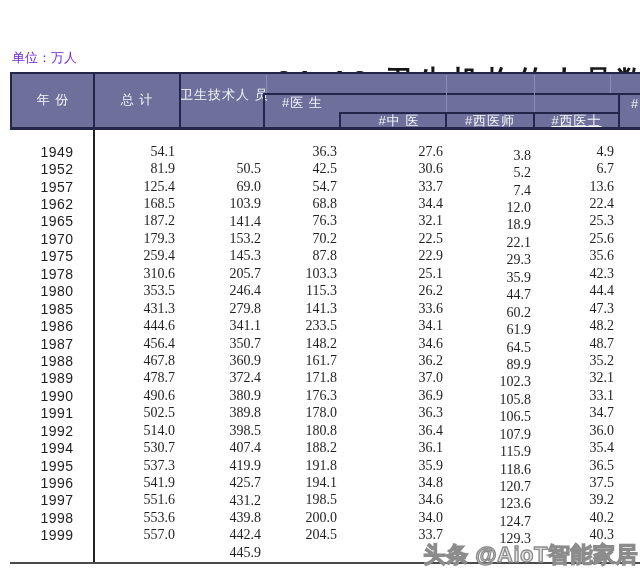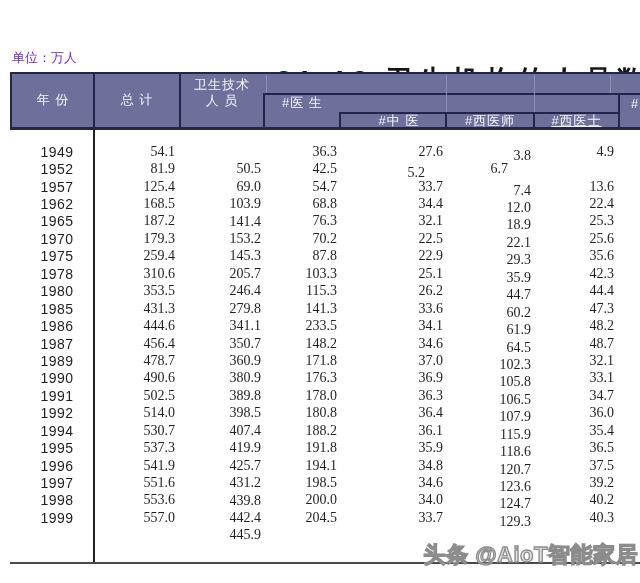--- a/index.html
+++ b/index.html
@@ -16,21 +16,21 @@
   }
   
   .thead { position:absolute; left:10px; top:72px; width:630px; height:58px;
            background:var(--header-bg); }
   .hcell { position:absolute; color:var(--header-text); font-size:13px;
            display:flex; align-items:center; justify-content:center;
            white-space:nowrap; letter-spacing:1px; }
   .h-year  { left:2px;   top:0; width:82px;  height:55px; }
   .h-total { left:84px;  top:0; width:86px;  height:55px; }
   .h-tech  { left:170px; top:5px; width:84px; height:36px;
-             flex-direction:column; justify-content:flex-start; line-height:16px; }
+             flex-direction:row; justify-content:flex-start; line-height:16px; }
   .h-doctor  { left:272px; top:22px; width:70px; height:18px; justify-content:flex-start; }
   .h-tcm     { left:330px; top:41px; width:118px; height:15px; }
   .h-wphy    { left:436px; top:41px; width:88px;  height:15px; }
   .h-wass    { left:524px; top:41px; width:85px;  height:15px;text-decoration:underline; }
   .h-partial { left:609px; top:22px; width:21px;  height:18px;
                justify-content:flex-start; padding-left:12px; }
   
   .gl { position:absolute; background:var(--header-border); }
   .gl-top    { left:0;  top:0;    width:630px; height:2px; }
   .gl-left   { left:0;  top:0;    width:2px;   height:58px; }
@@ -121,20 +121,21 @@
         <div class="tcell c3">36.3</div>
         <div class="tcell c4">27.6</div>
         <div class="tcell c5">3.8</div>
         <div class="tcell c6">4.9</div>
       </div>
       <div class="trow">
         <div class="tcell c0">1952</div>
         <div class="tcell c1">81.9</div>
         <div class="tcell c2">69.0</div>
         <div class="tcell c3">42.5</div>
+        <div class="tcell c4">30.6</div>
         <div class="tcell c5">5.2</div>
         <div class="tcell c6">6.7</div>
       </div>
       <div class="trow">
         <div class="tcell c0">1957</div>
         <div class="tcell c1">125.4</div>
         <div class="tcell c2">103.9</div>
         <div class="tcell c3">54.7</div>
         <div class="tcell c4">33.7</div>
         <div class="tcell c5">7.4</div>
@@ -215,20 +216,29 @@
       <div class="trow">
         <div class="tcell c0">1987</div>
         <div class="tcell c1">456.4</div>
         <div class="tcell c2">360.9</div>
         <div class="tcell c3">148.2</div>
         <div class="tcell c4">34.6</div>
         <div class="tcell c5">64.5</div>
         <div class="tcell c6">48.7</div>
       </div>
       <div class="trow">
+        <div class="tcell c0">1988</div>
+        <div class="tcell c1">467.8</div>
+        <div class="tcell c2">372.4</div>
+        <div class="tcell c3">161.7</div>
+        <div class="tcell c4">36.2</div>
+        <div class="tcell c5">89.9</div>
+        <div class="tcell c6">35.2</div>
+      </div>
+      <div class="trow">
         <div class="tcell c0">1989</div>
         <div class="tcell c1">478.7</div>
         <div class="tcell c2">380.9</div>
         <div class="tcell c3">171.8</div>
         <div class="tcell c4">37.0</div>
         <div class="tcell c5">102.3</div>
         <div class="tcell c6">32.1</div>
       </div>
       <div class="trow">
         <div class="tcell c0">1990</div>

